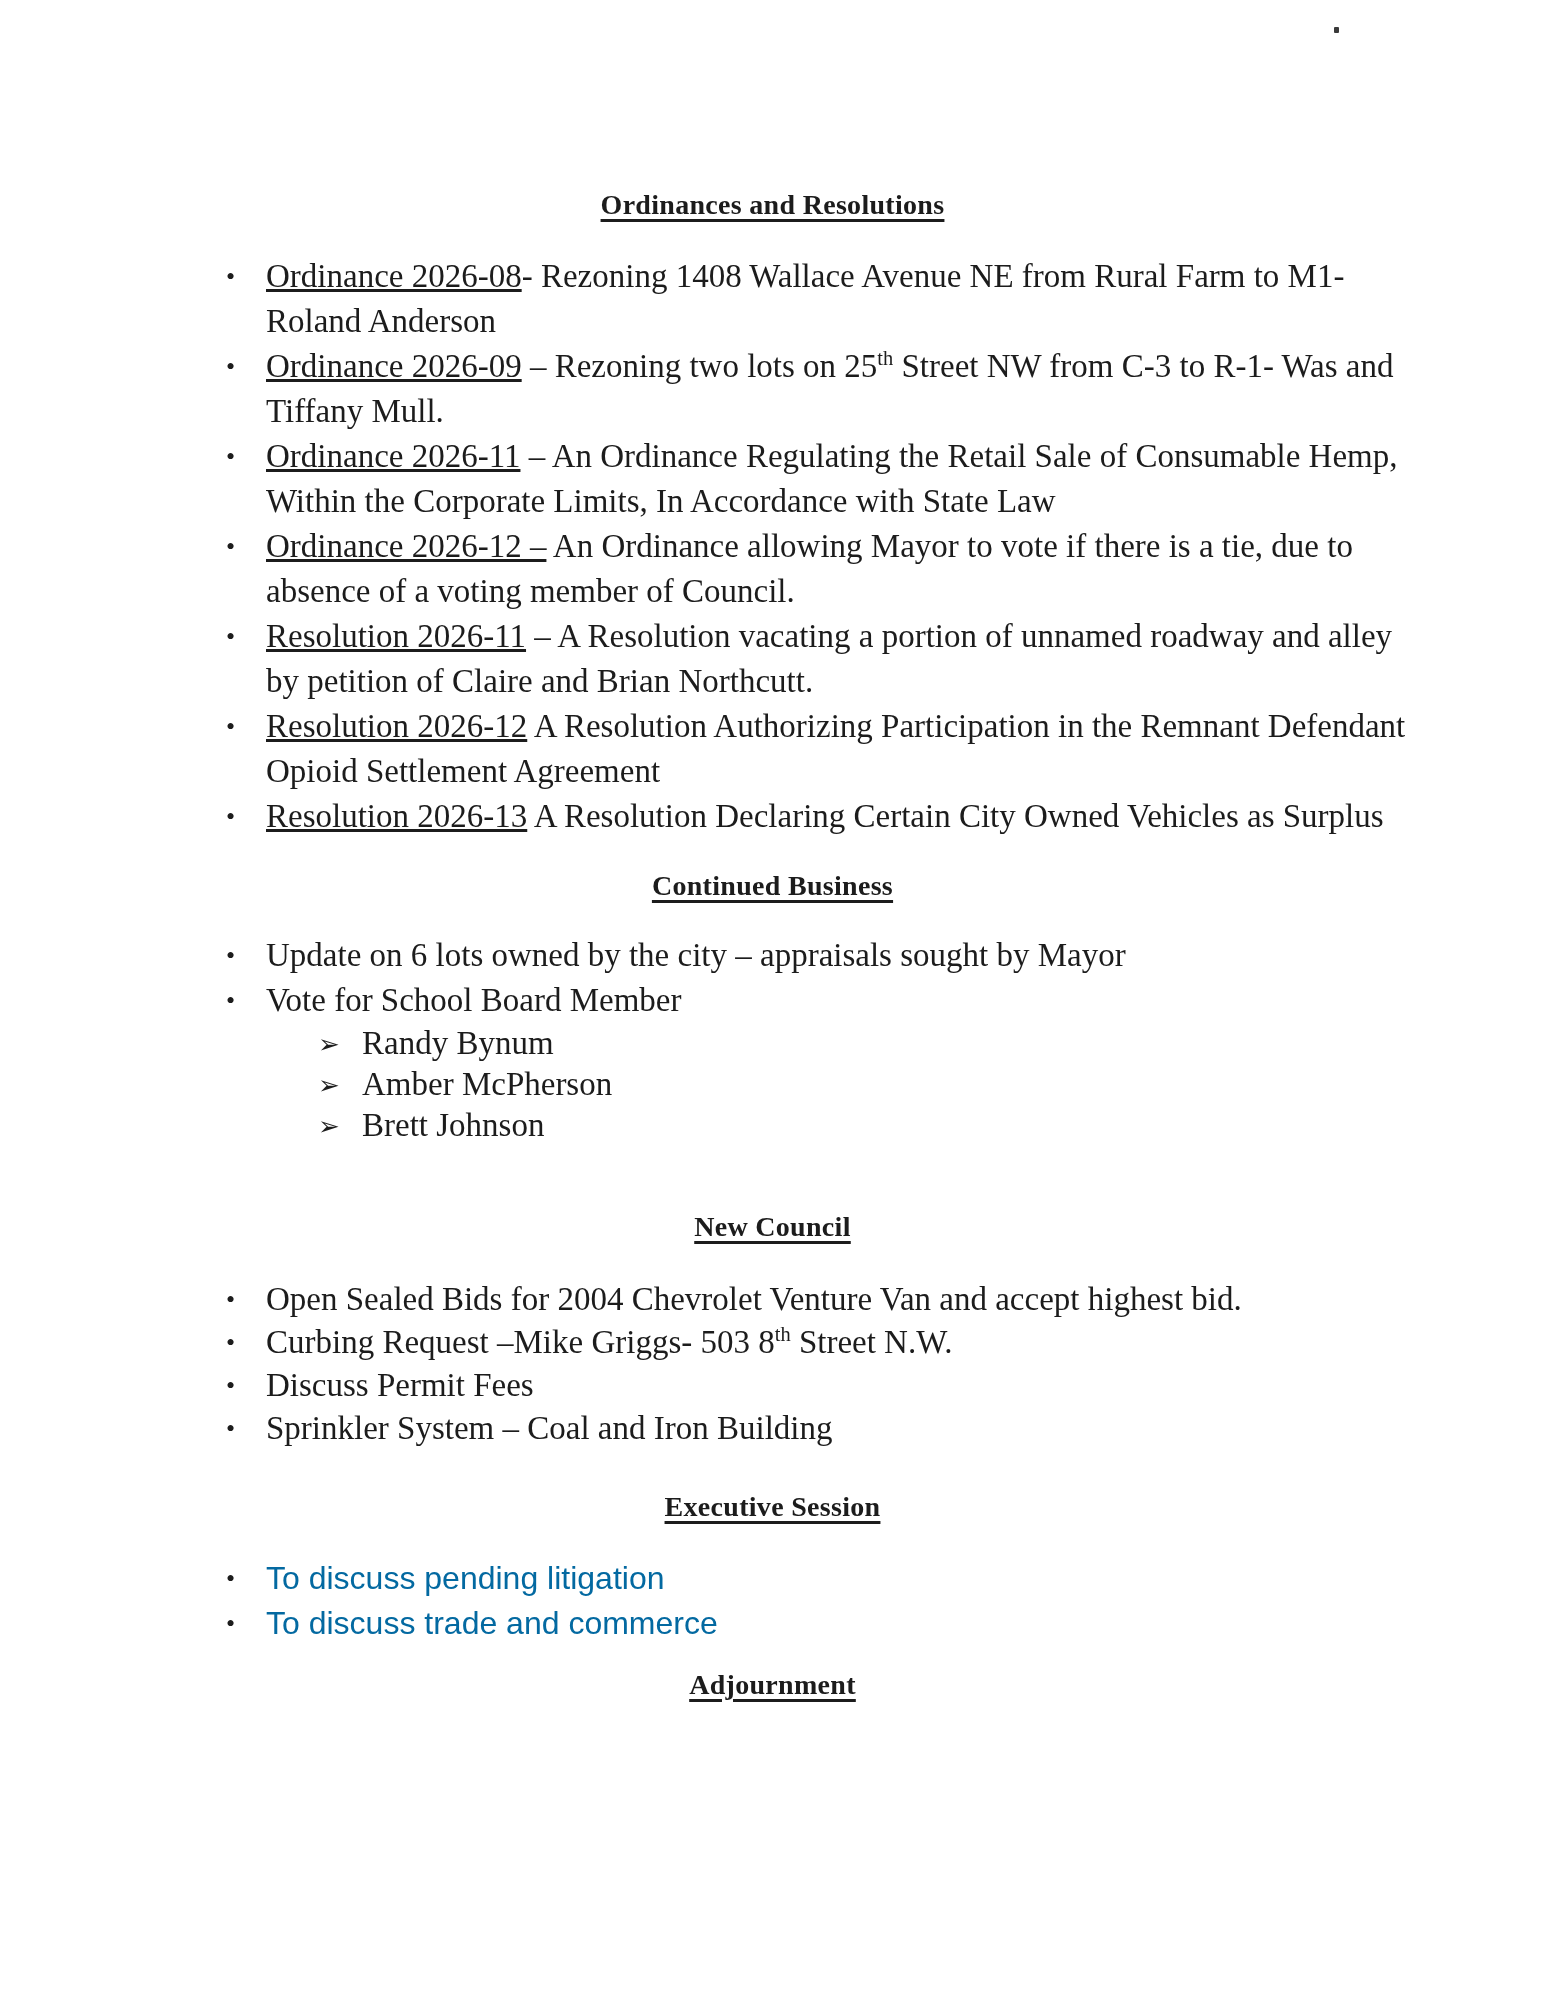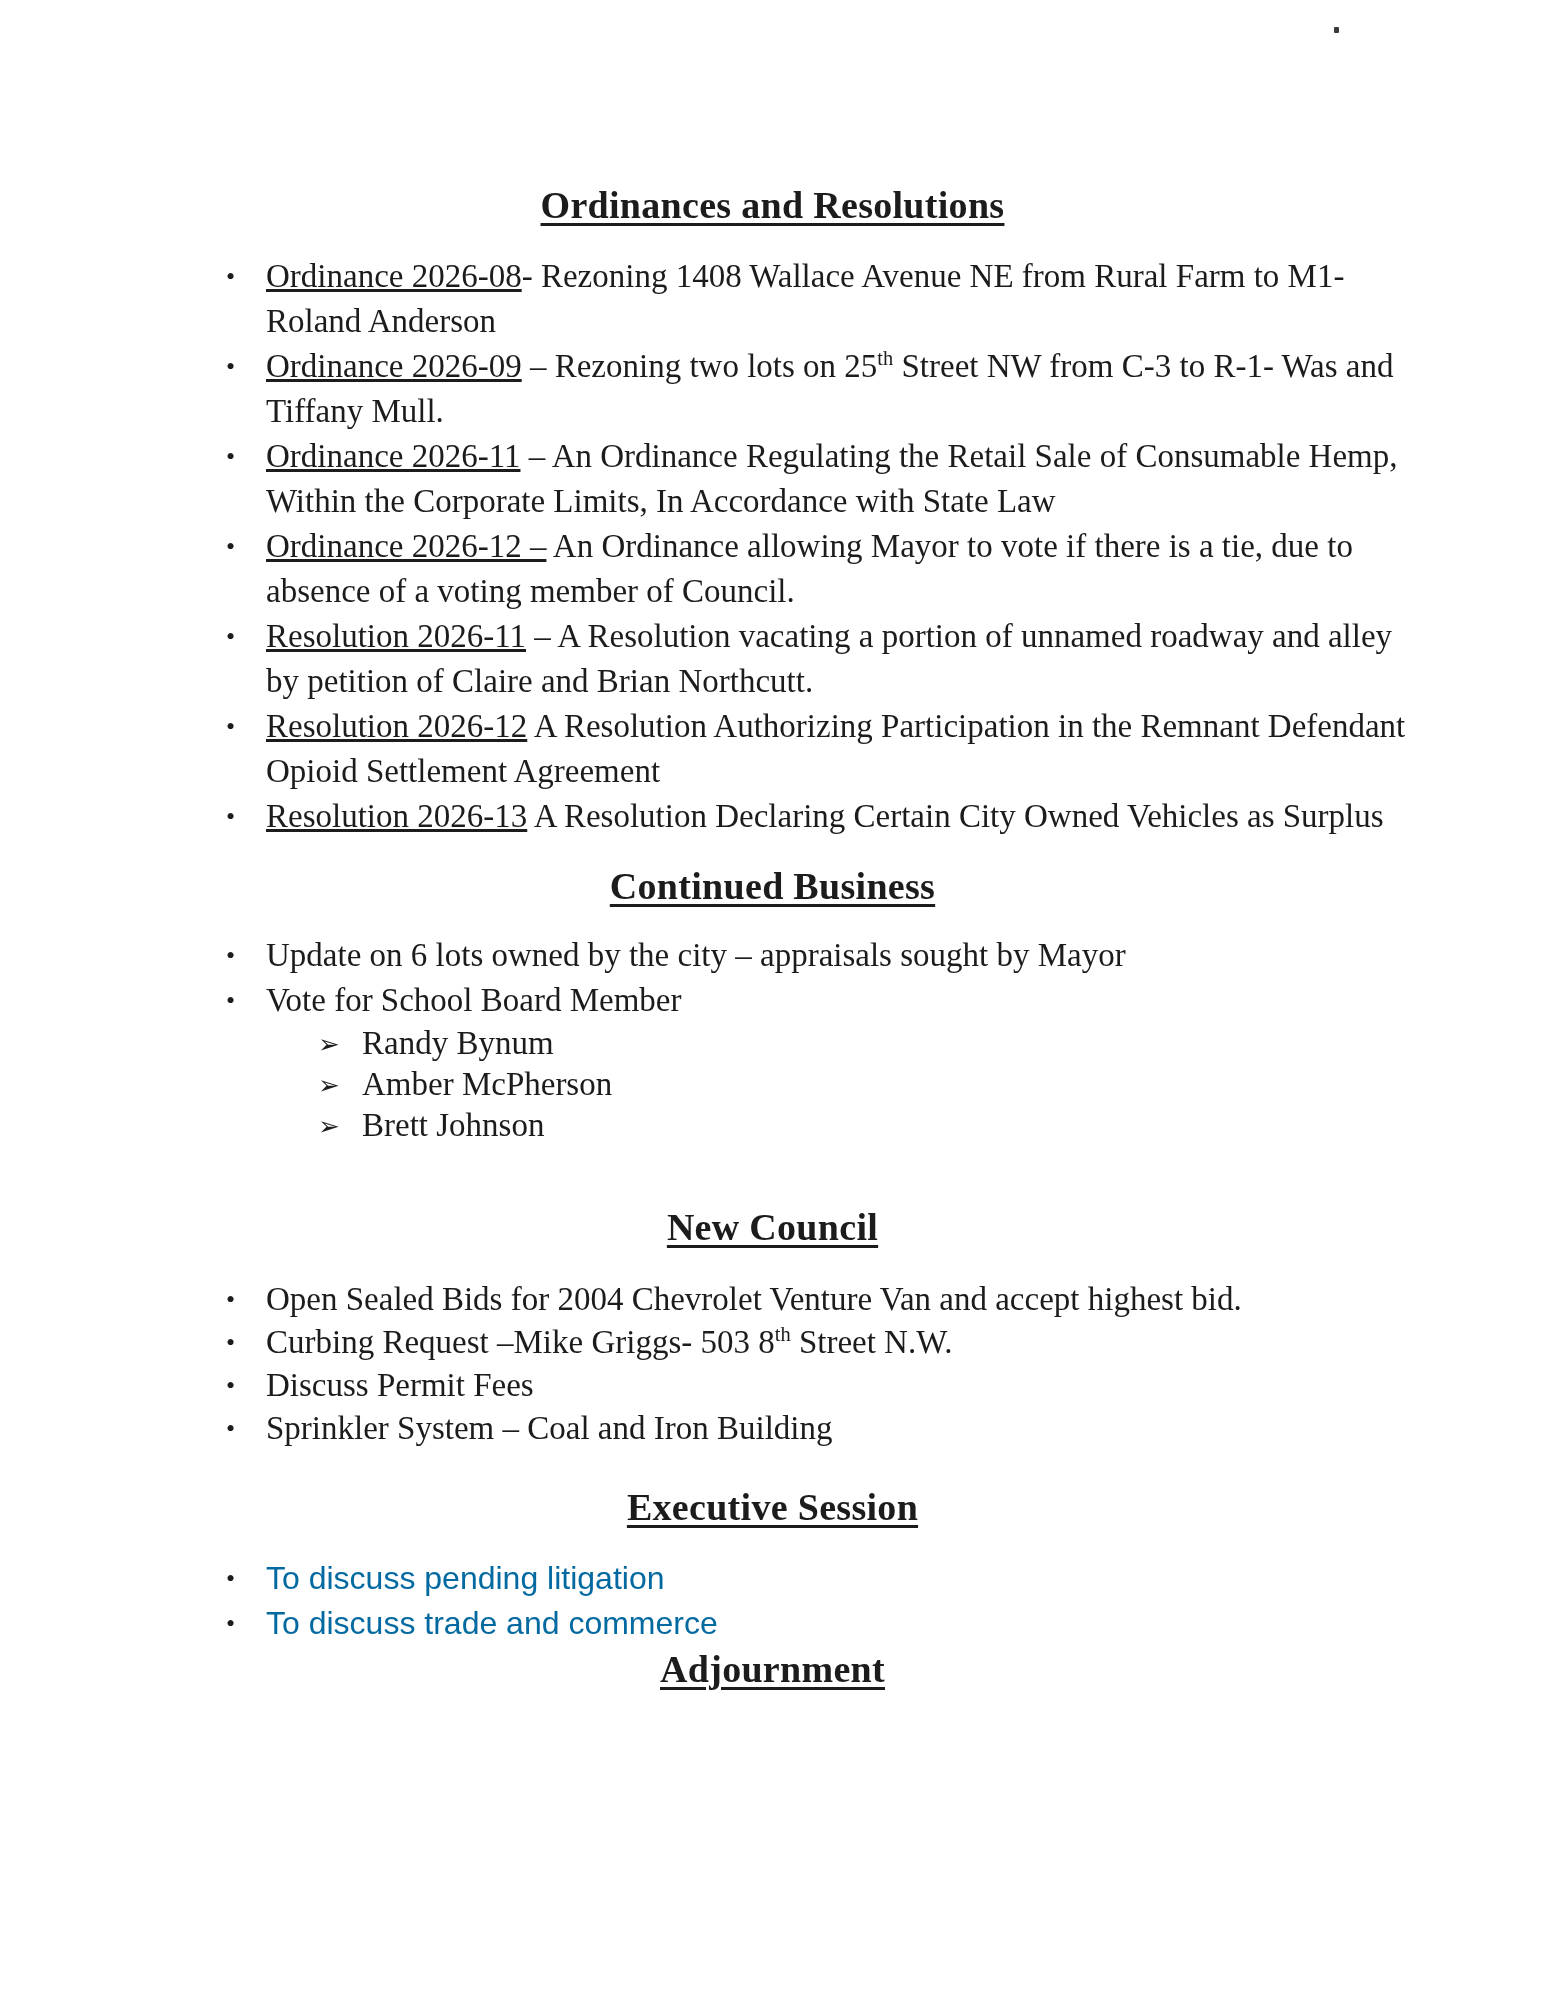--- a/index.html
+++ b/index.html
@@ -11,37 +11,37 @@
     background:#ffffff;
     font-family:"Liberation Serif", serif;
     color:#1c1c1c;
     overflow:hidden;
   }
   .artifact {
     position:absolute; left:1334px; top:27px;
     width:5px; height:6px; background:#3a3a3a; border-radius:1px;
   }
   h1.sec {
-    font-size:38px; line-height:46px; font-weight:700;
+    font-size:28px; line-height:46px; font-weight:700;
     text-align:center;
     text-decoration:underline;
     text-decoration-thickness:3px;
     text-underline-offset:5px;
     letter-spacing:0.3px;
   }
   #t1 { margin-top:182px; }
   #l1 { margin-top:26px; }
   #t2 { margin-top:24px; }
   #l2 { margin-top:24px; }
   #t3 { margin-top:58px; }
   #l3 { margin-top:28px; }
   #l3 li { line-height:43px; }
   #t4 { margin-top:34px; }
   #l4 { margin-top:26px; }
-  #t5 { margin-top:0; }
+  #t5 { margin-top:16px; }
 
   ul.blist {
     list-style:none;
     margin-left:266px;
     width:1140px;
     font-size:33px;
     line-height:45px;
   }
   ul.blist > li { position:relative; }
   .mk {

